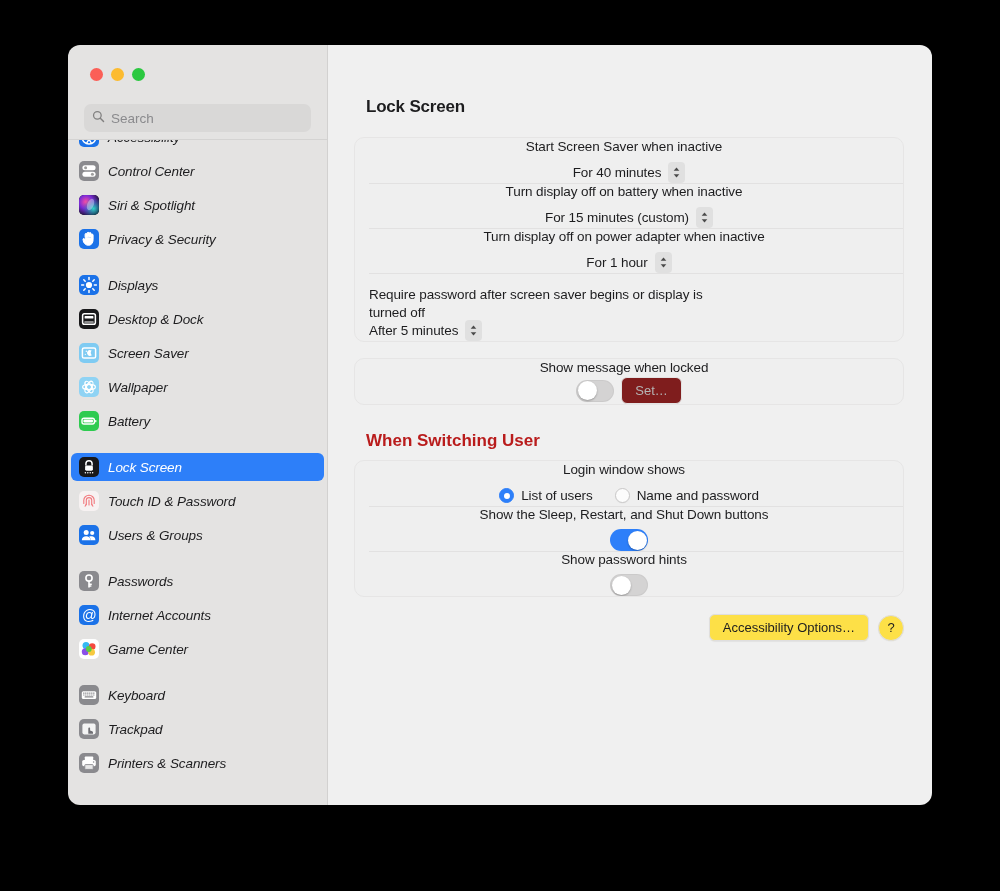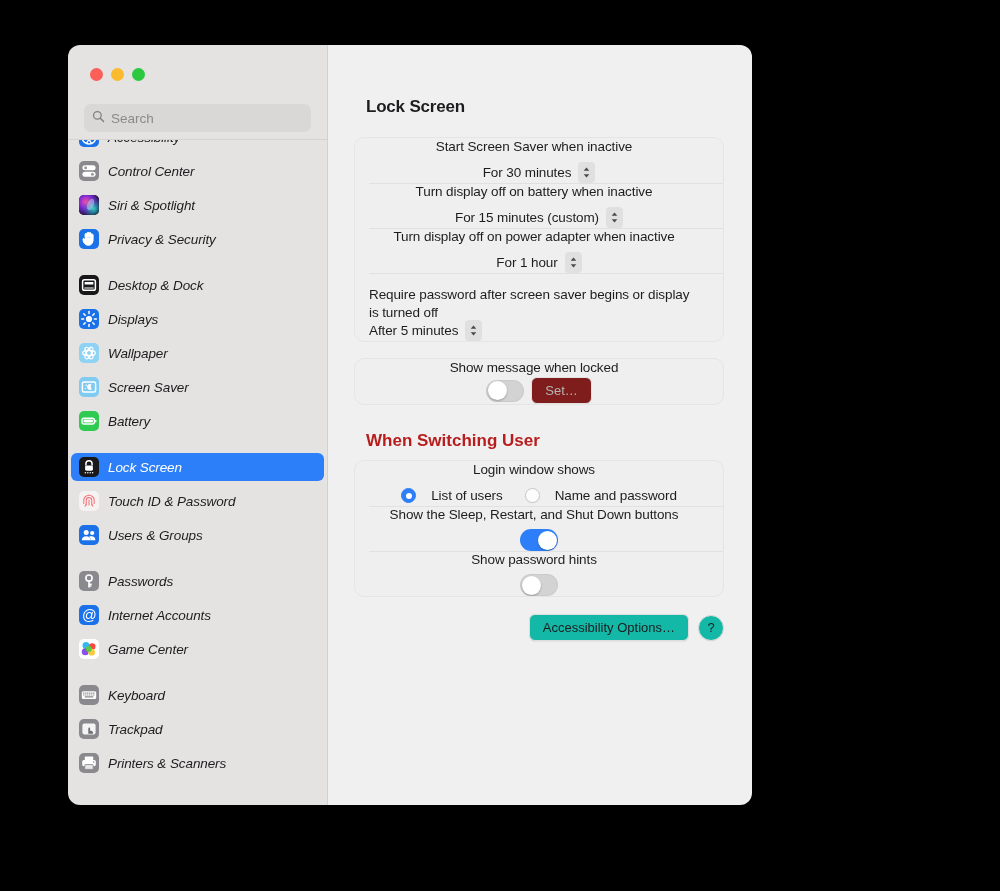--- a/index.html
+++ b/index.html
@@ -9,21 +9,21 @@
     background: #000000;
     font-family: "Liberation Sans", sans-serif;
     -webkit-font-smoothing: antialiased;
     overflow: hidden;
   }
 
   
   #window {
     position: absolute;
     left: 68px; top: 45px;
-    width: 684px; height: 760px;
+    width: 864px; height: 760px;
     border-radius: 12px;
     overflow: hidden;
     display: flex;
     box-shadow: 0 22px 60px rgba(0,0,0,0.55);
   }
 
   
   #sidebar {
     width: 260px;
     flex: 0 0 260px;
@@ -225,40 +225,40 @@
     box-shadow: 0 1px 2px rgba(0,0,0,0.28);
     transition: left .15s;
   }
   .switch.on .knob { left: 17.5px; }
 
   
   .btn {
     font-family: "Liberation Sans", sans-serif;
     font-size: 13px;
     color: #1d1d1f;
-    background: #14b8a6;
+    background: #fde047;
     border: 1px solid #DFDEDE;
     border-radius: 6px;
     padding: 5px 13px;
     cursor: pointer;
     white-space: nowrap;
     box-shadow: 0 0.5px 1px rgba(0,0,0,0.06);
   }
   .btn.disabled { color: #B4B4B4; background: #7f1d1d; border-color: #E4E3E3; box-shadow: none; }
   .btn.round {
     width: 26px; height: 26px;
     border-radius: 50%;
     padding: 0;
     font-size: 13px;
     display: flex; align-items: center; justify-content: center;
   }
 
   
   .radio-group { display: flex; align-items: center; gap: 22px; }
-  .radio { display: flex; align-items: center; gap: 15px; cursor: pointer; }
+  .radio { display: flex; align-items: center; gap: 7px; cursor: pointer; }
   .radio .dot {
     width: 15px; height: 15px;
     border-radius: 50%;
     background: #FCFCFC;
     border: 1px solid #C9C8C8;
     flex: 0 0 15px;
     position: relative;
     box-shadow: 0 0.5px 1px rgba(0,0,0,0.05);
   }
   .radio.checked .dot { background: #2D7FF9; border-color: #2D7FF9; box-shadow: none; }
@@ -358,70 +358,70 @@
               <span class="sb-ico" style="background:#1B72E8;border-radius:5px">
                 <svg width="20" height="20" viewBox="0 0 20 20">
                   <path d="M6.1 8.1V5.4a1 1 0 0 1 2 0v2.3M8.1 7.9V4.3a1 1 0 0 1 2 0v3.5M10.1 7.9V4.6a1 1 0 0 1 2 0v3.4M12.1 8.3V6.1a1 1 0 0 1 2 0v4.6c0 3.3-1.9 5.6-4.6 5.6-2.5 0-4-1.4-4.9-3.2L4 10.6c-.4-.8.8-1.6 1.4-.8l.9 1.3V8.1" fill="#fff" stroke="#fff" stroke-width="1" stroke-linejoin="round"></path>
                 </svg>
               </span>
               <span class="sb-label">Privacy &amp; Security</span>
             </div>
           </div>
           <div class="sb-group">
             <div class="sb-item">
-              <span class="sb-ico" style="background:#18181A;border-radius:5px">
-                <svg width="20" height="20" viewBox="0 0 20 20">
-                  <rect x="3.6" y="4.8" width="12.8" height="10.4" rx="1.8" fill="none" stroke="#fff" stroke-width="1.5"></rect>
-                  <rect x="5.6" y="7.1" width="8.8" height="2.4" rx="0.6" fill="#fff"></rect>
-                  <rect x="5.2" y="12.4" width="9.6" height="1.2" rx="0.6" fill="#fff"></rect>
-                </svg>
-              </span>
-              <span class="sb-label">Desktop &amp; Dock</span>
-            </div>
-            <div class="sb-item">
               <span class="sb-ico" style="background:#1B72E8;border-radius:5px">
                 <svg width="20" height="20" viewBox="0 0 20 20">
                   <circle cx="10" cy="10" r="3.1" fill="#fff"></circle>
                   <g stroke="#fff" stroke-width="1.5" stroke-linecap="round">
                     <line x1="10" y1="2.6" x2="10" y2="4.6"></line>
                     <line x1="10" y1="15.4" x2="10" y2="17.4"></line>
                     <line x1="2.6" y1="10" x2="4.6" y2="10"></line>
                     <line x1="15.4" y1="10" x2="17.4" y2="10"></line>
                     <line x1="4.8" y1="4.8" x2="6.2" y2="6.2"></line>
                     <line x1="13.8" y1="13.8" x2="15.2" y2="15.2"></line>
                     <line x1="4.8" y1="15.2" x2="6.2" y2="13.8"></line>
                     <line x1="13.8" y1="6.2" x2="15.2" y2="4.8"></line>
                   </g>
                 </svg>
               </span>
               <span class="sb-label">Displays</span>
             </div>
             <div class="sb-item">
+              <span class="sb-ico" style="background:#18181A;border-radius:5px">
+                <svg width="20" height="20" viewBox="0 0 20 20">
+                  <rect x="3.6" y="4.8" width="12.8" height="10.4" rx="1.8" fill="none" stroke="#fff" stroke-width="1.5"></rect>
+                  <rect x="5.6" y="7.1" width="8.8" height="2.4" rx="0.6" fill="#fff"></rect>
+                  <rect x="5.2" y="12.4" width="9.6" height="1.2" rx="0.6" fill="#fff"></rect>
+                </svg>
+              </span>
+              <span class="sb-label">Desktop &amp; Dock</span>
+            </div>
+            <div class="sb-item">
+              <span class="sb-ico" style="background:#7FCBF2;border-radius:5px">
+                <svg width="20" height="20" viewBox="0 0 20 20">
+                  <rect x="3.4" y="5" width="13.2" height="10" rx="1.6" fill="none" stroke="#fff" stroke-width="1.5"></rect>
+                  <path d="M12.6 7.6a2.9 2.9 0 1 0 .2 4.6 3.6 3.6 0 0 1-.2-4.6z" fill="#fff"></path>
+                  <circle cx="7.3" cy="8.3" r="0.7" fill="#fff"></circle>
+                  <circle cx="6.3" cy="11.4" r="0.55" fill="#fff"></circle>
+                </svg>
+              </span>
+              <span class="sb-label">Screen Saver</span>
+            </div>
+            <div class="sb-item">
               <span class="sb-ico" style="background:#8FD3F4;border-radius:5px">
                 <svg width="20" height="20" viewBox="0 0 20 20">
                   <g fill="none" stroke="#fff" stroke-width="1.2">
                     <circle cx="10" cy="10" r="2.6"></circle>
                     <ellipse cx="10" cy="10" rx="6.4" ry="2.7"></ellipse>
                     <ellipse cx="10" cy="10" rx="6.4" ry="2.7" transform="rotate(60 10 10)"></ellipse>
                     <ellipse cx="10" cy="10" rx="6.4" ry="2.7" transform="rotate(120 10 10)"></ellipse>
                   </g>
                 </svg>
               </span>
               <span class="sb-label">Wallpaper</span>
-            </div>
-            <div class="sb-item">
-              <span class="sb-ico" style="background:#7FCBF2;border-radius:5px">
-                <svg width="20" height="20" viewBox="0 0 20 20">
-                  <rect x="3.4" y="5" width="13.2" height="10" rx="1.6" fill="none" stroke="#fff" stroke-width="1.5"></rect>
-                  <path d="M12.6 7.6a2.9 2.9 0 1 0 .2 4.6 3.6 3.6 0 0 1-.2-4.6z" fill="#fff"></path>
-                  <circle cx="7.3" cy="8.3" r="0.7" fill="#fff"></circle>
-                  <circle cx="6.3" cy="11.4" r="0.55" fill="#fff"></circle>
-                </svg>
-              </span>
-              <span class="sb-label">Screen Saver</span>
             </div>
             <div class="sb-item">
               <span class="sb-ico" style="background:#2ECB50;border-radius:5px">
                 <svg width="20" height="20" viewBox="0 0 20 20">
                   <rect x="3" y="7.2" width="12.4" height="5.8" rx="2" fill="none" stroke="#fff" stroke-width="1.4"></rect>
                   <rect x="4.4" y="8.6" width="9.6" height="3" rx="1.1" fill="#fff"></rect>
                   <rect x="16.1" y="9" width="1.3" height="2.3" rx="0.6" fill="#fff"></rect>
                 </svg>
               </span>
               <span class="sb-label">Battery</span>
@@ -553,21 +553,21 @@
   <div id="main">
 
     <div class="pane-title">Lock Screen</div>
 
     <div class="card">
 
       <div class="row">
         <div class="row-label">Start Screen Saver when inactive</div>
         <div class="right">
           <div class="popup">
-            <span class="popup-value">For 30 minutes</span>
+            <span class="popup-value">For 40 minutes</span>
             <span class="stepper">
               <svg width="9" height="13" viewBox="0 0 9 13">
                 <path d="M4.5 1.4 L7.3 4.8 H1.7 Z" fill="#4a4a4a"></path>
                 <path d="M4.5 11.6 L7.3 8.2 H1.7 Z" fill="#4a4a4a"></path>
               </svg>
             </span>
           </div>
         </div>
       </div>
 

